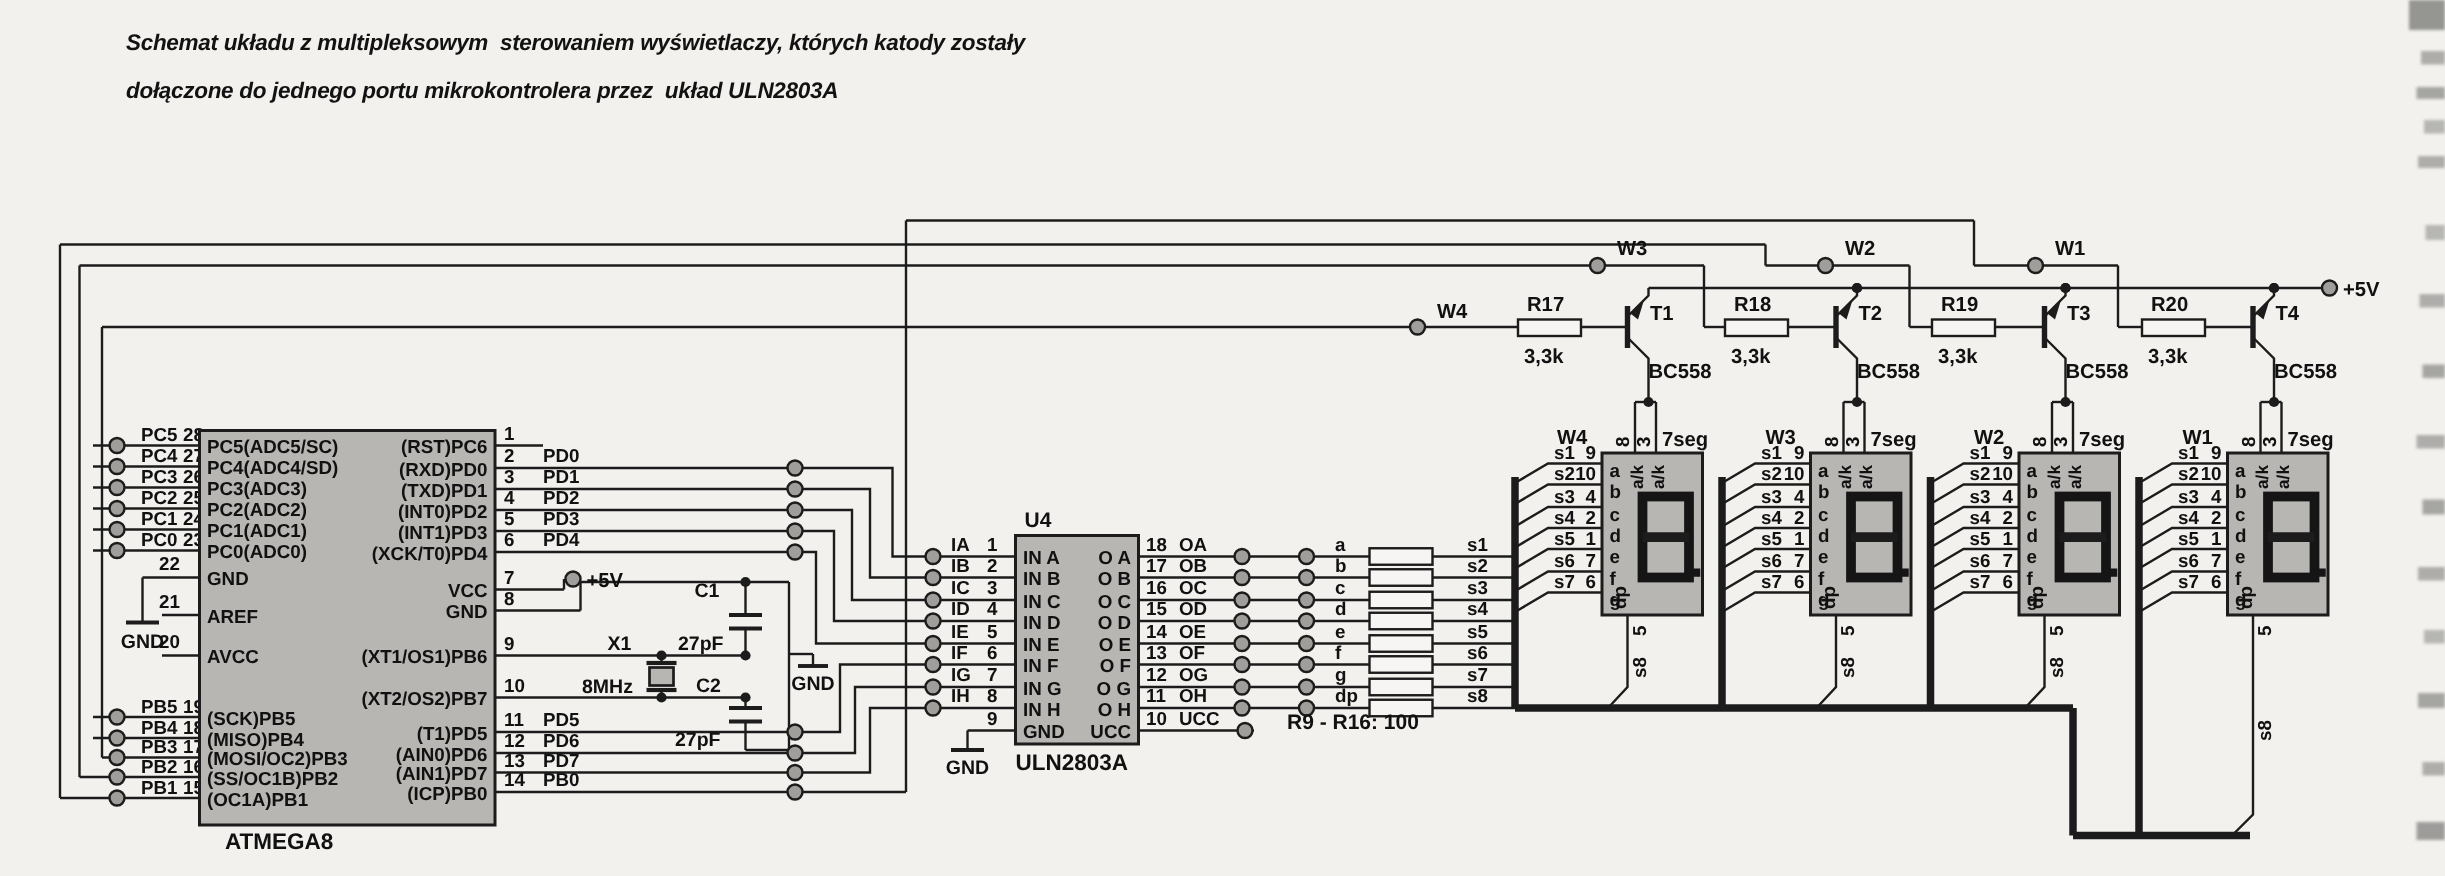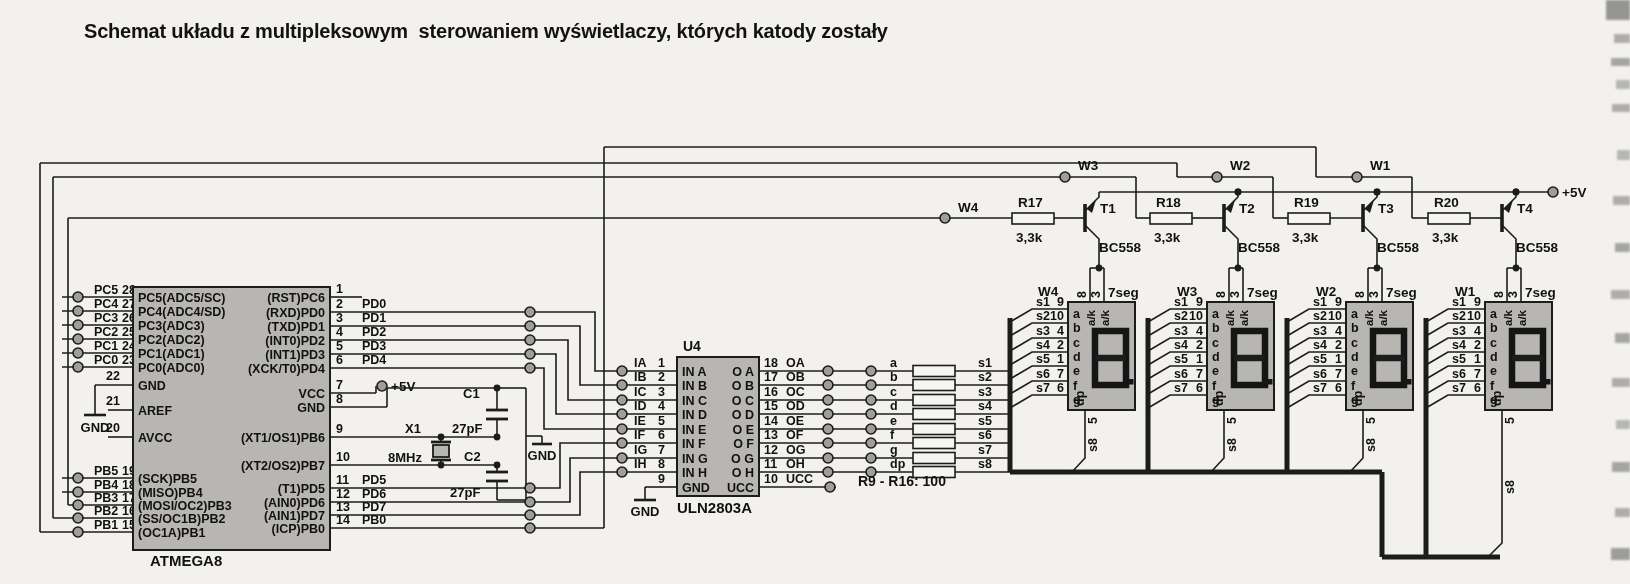--- a/index.html
+++ b/index.html
@@ -1,30 +1,31 @@
 <!DOCTYPE html>
 <html><head>
 <meta charset="utf-8">
 <style>
   html,body{margin:0;padding:0;background:#d8d6d2;}
   .page{position:relative;width:1630px;height:584px;background:#f2f1ee;overflow:hidden;
         font-family:"Liberation Sans", sans-serif;}
-  .title-line{position:absolute;left:84px;font-size:20px;font-weight:bold;
+  .title-line{position:absolute;left:84px;font-size:15px;font-weight:bold;font-style:italic;
         color:#121212;letter-spacing:-0.2px;white-space:pre;}
   #title1{top:20px;}
   #title2{top:52px;}
   #canvas{position:absolute;left:0;top:0;}
   .mark{position:absolute;background:#4a4a48;filter:blur(1px);}
   svg text{fill:#111;font-family:"Liberation Sans", sans-serif;font-weight:bold;}
 </style>
 </head>
 <body>
 
 <div class="page">
   <div id="title1" class="title-line">Schemat układu z multipleksowym  sterowaniem wyświetlaczy, których katody zostały</div>
+  <div id="title2" class="title-line">dołączone do jednego portu mikrokontrolera przez  układ ULN2803A</div>
   <div id="canvas"><svg width="1630" height="584">
         <g>
           <line x1="40" y1="163" x2="40" y2="532" stroke="#1c1c1c" stroke-width="1.6"></line>
           <line x1="53" y1="177" x2="53" y2="518" stroke="#1c1c1c" stroke-width="1.6"></line>
           <line x1="68" y1="218" x2="68" y2="505" stroke="#1c1c1c" stroke-width="1.6"></line>
           <line x1="40" y1="163" x2="1177" y2="163" stroke="#1c1c1c" stroke-width="1.6"></line>
           <line x1="1177" y1="163" x2="1177" y2="177" stroke="#1c1c1c" stroke-width="1.6"></line>
           <line x1="1177" y1="177" x2="1273" y2="177" stroke="#1c1c1c" stroke-width="1.6"></line>
           <line x1="1273" y1="177" x2="1273" y2="218" stroke="#1c1c1c" stroke-width="1.6"></line>
           <line x1="1273" y1="218" x2="1288" y2="218" stroke="#1c1c1c" stroke-width="1.6"></line>

